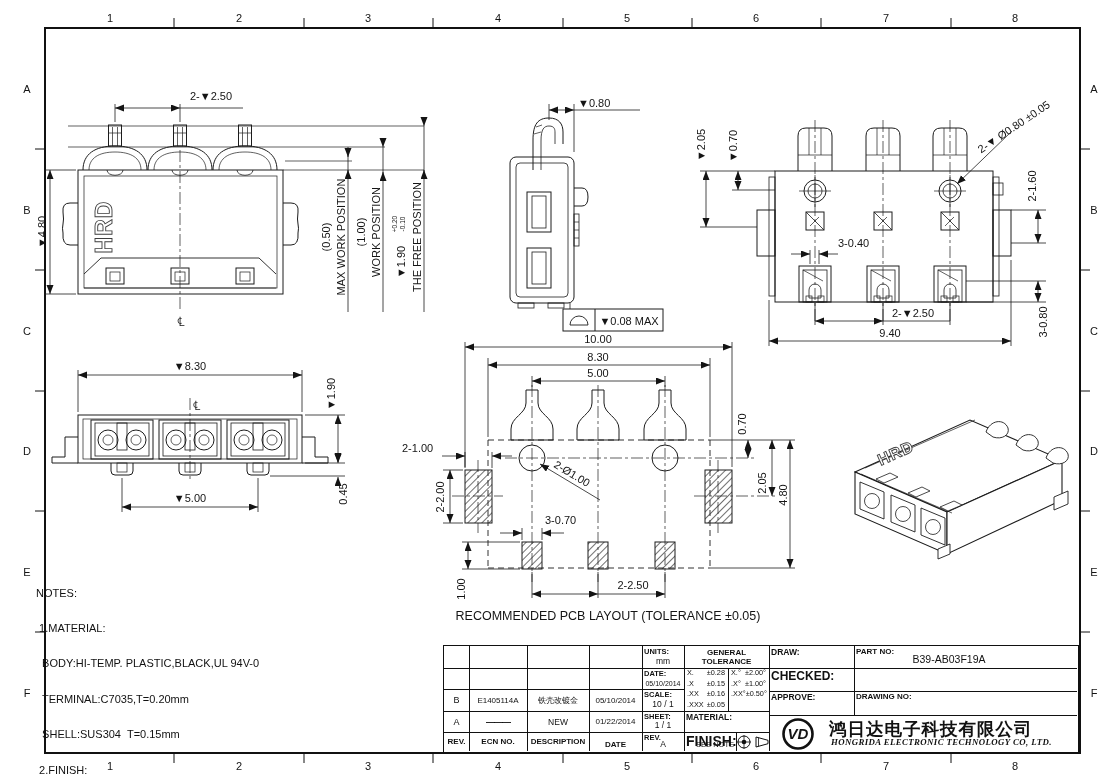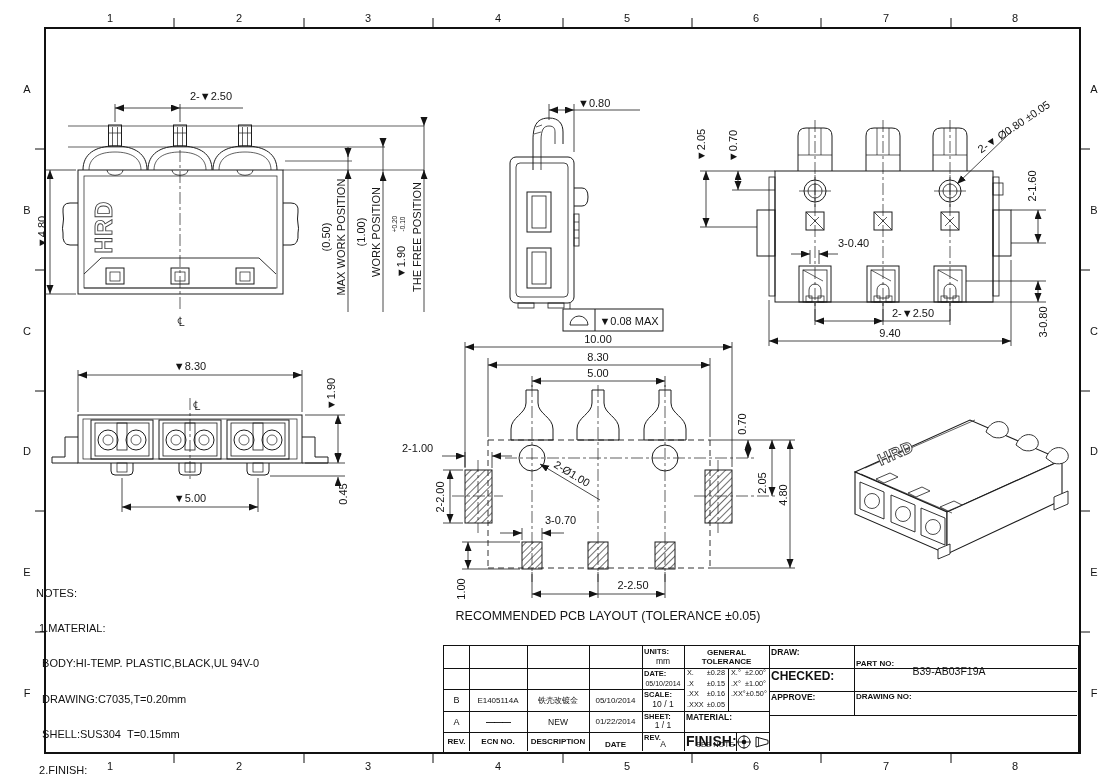--- a/index.html
+++ b/index.html
@@ -477,21 +477,21 @@
     <path d="M938,549 l12,-5 l0,10 l-12,5 Z" stroke-width="0.9"></path>
   </g>
   <text class="outline-logo" font-size="16" text-anchor="middle" transform="rotate(-24 898 458)" x="898" y="458">HRD</text>
 </svg>
 
 
 <div class="notes">
   <div>NOTES:</div>
   <div> 1.MATERIAL:</div>
   <div>  BODY:HI-TEMP. PLASTIC,BLACK,UL 94V-0</div>
-  <div>  DRAWING:C7035,T=0.20mm</div>
+  <div>  TERMINAL:C7035,T=0.20mm</div>
   <div>  SHELL:SUS304  T=0.15mm</div>
   <div> 2.FINISH:</div>
   
   
   
   
   
   
   
   
@@ -604,23 +604,31 @@
 
   <div class="cell" style="left:325px;top:0;width:85px;height:22px">
     <span class="lab" style="font-size:8.5px">DRAW:</span>
   </div>
   <div class="cell" style="left:325px;top:22px;width:85px;height:23px">
     <span class="lab" style="font-size:12px">CHECKED:</span>
   </div>
   <div class="cell" style="left:325px;top:45px;width:85px;height:24px">
     <span class="lab" style="font-size:8.5px">APPROVE:</span>
   </div>
-  <div class="cell" style="left:410px;top:12px;width:190px;height:22px">
+  <div class="cell" style="left:410px;top:0;width:190px;height:22px">
     <span class="lab" style="font-size:8px">PART NO:</span>
     <span class="val" style="font-size:10.5px;bottom:3px">B39-AB03F19A</span>
   </div>
   <div class="cell" style="left:410px;top:45px;width:223px;height:24px">
     <span class="lab" style="font-size:8px">DRAWING NO:</span>
   </div>
 
+  <div class="cell" style="left:325px;top:69px;width:308px;height:36px">
+    <svg width="40" height="36" viewBox="0 0 40 36" style="position:absolute;left:10px;top:1px">
+      <circle cx="19" cy="18" r="14.5" fill="none" stroke="#111" stroke-width="2.6"></circle>
+      <text x="19" y="23" text-anchor="middle" font-size="15" font-style="italic" font-weight="bold" fill="#111">VD</text>
+    </svg>
+    <div class="cnname" style="position:absolute;left:60px;top:2px">鸿日达电子科技有限公司</div>
+    <div class="enname" style="position:absolute;left:62px;top:22px">HONGRIDA ELECTRONIC TECHNOLOGY CO, LTD.</div>
+  </div>
 </div>
 
 </div>
 
 </body></html>

